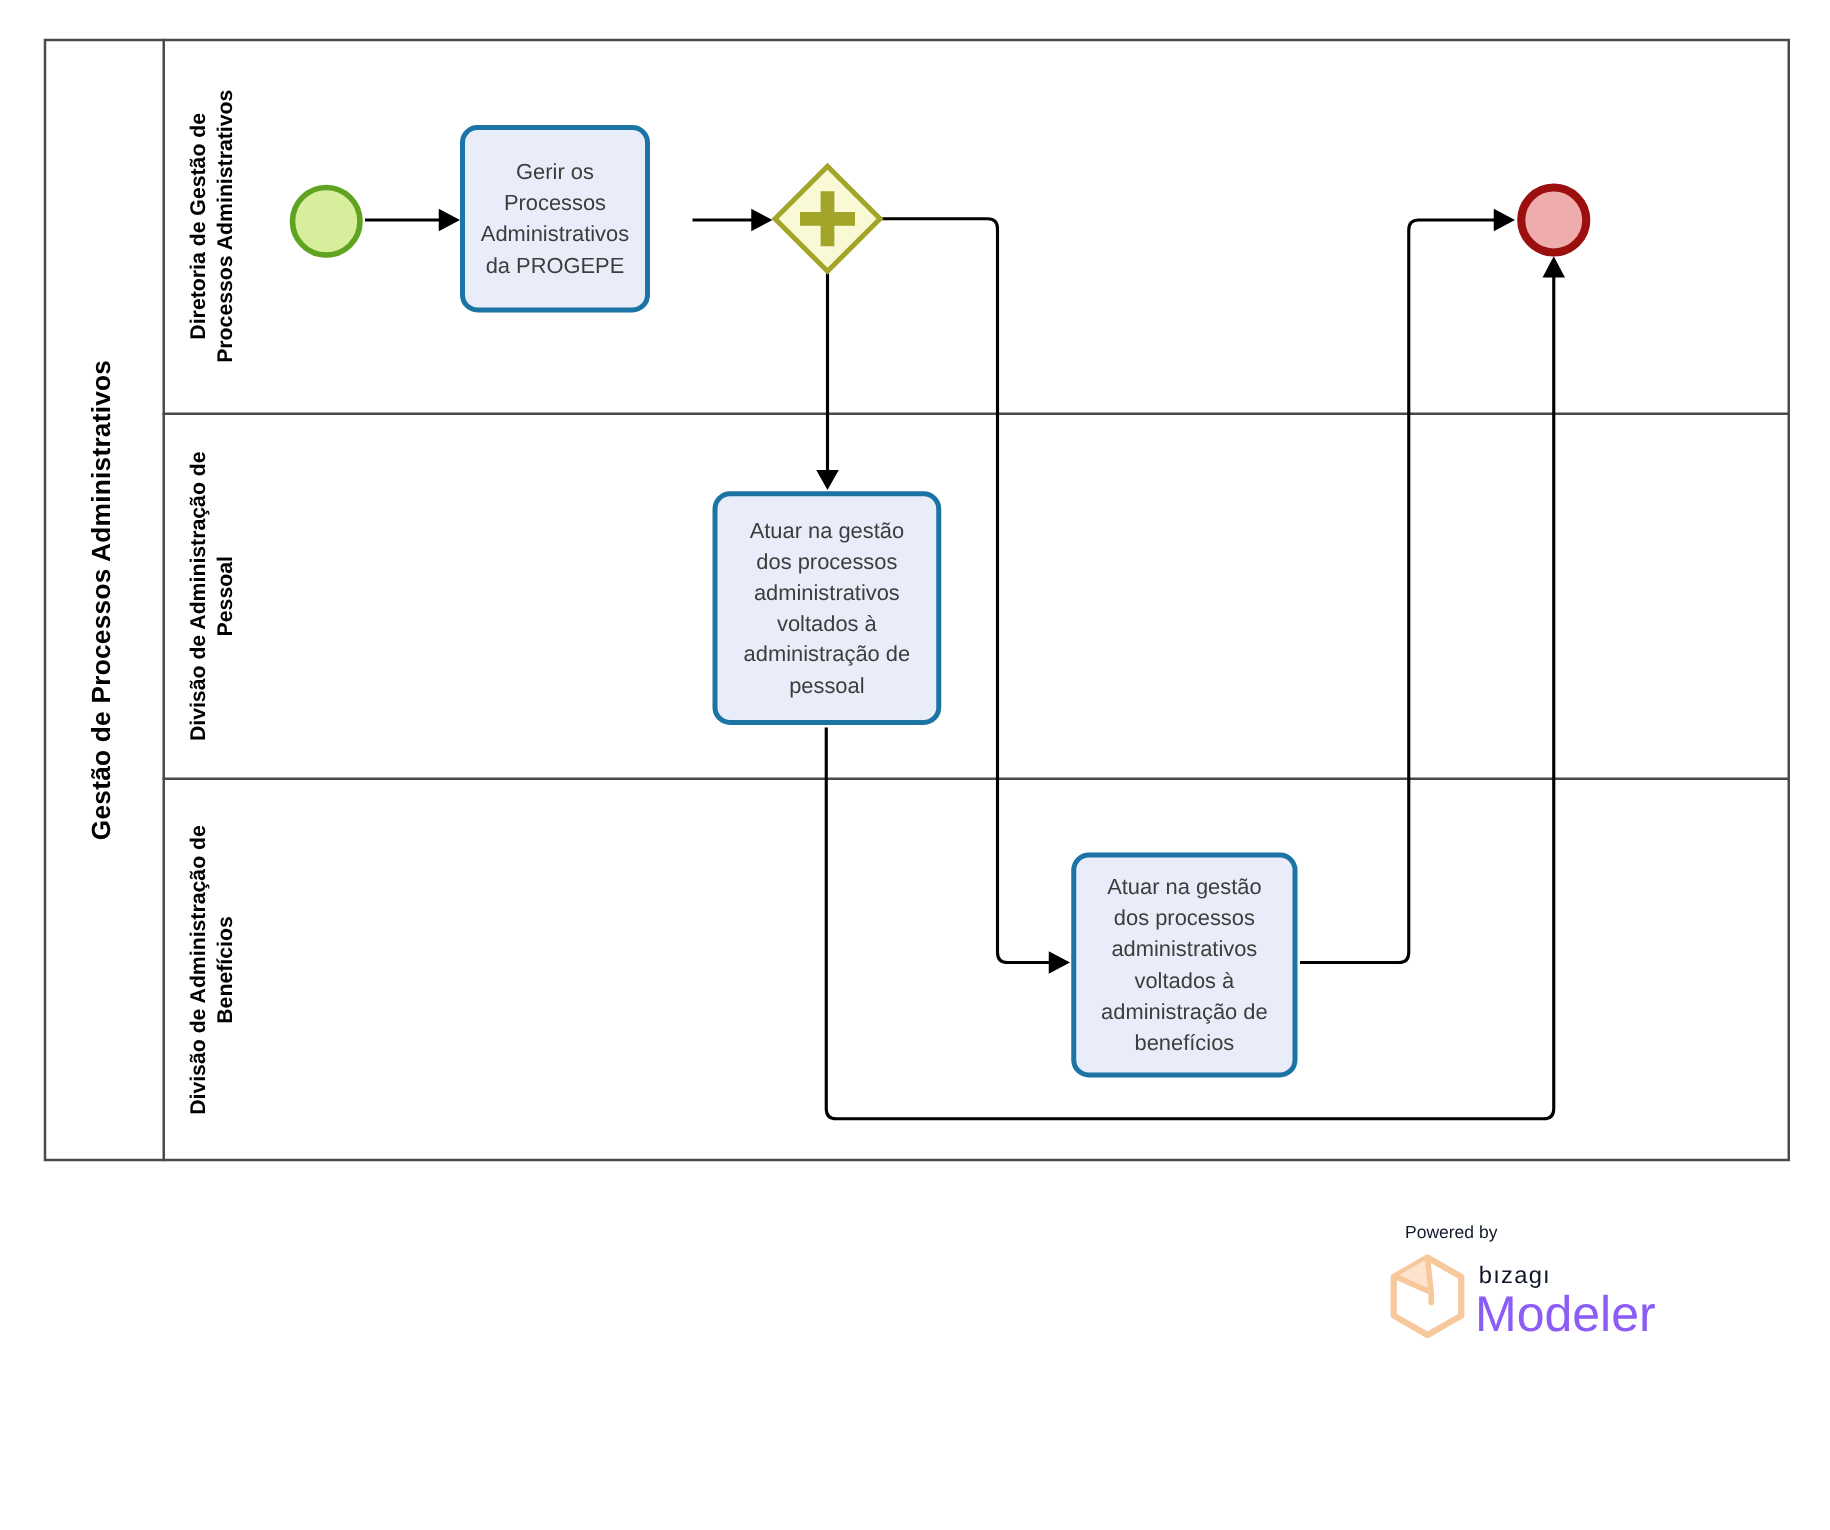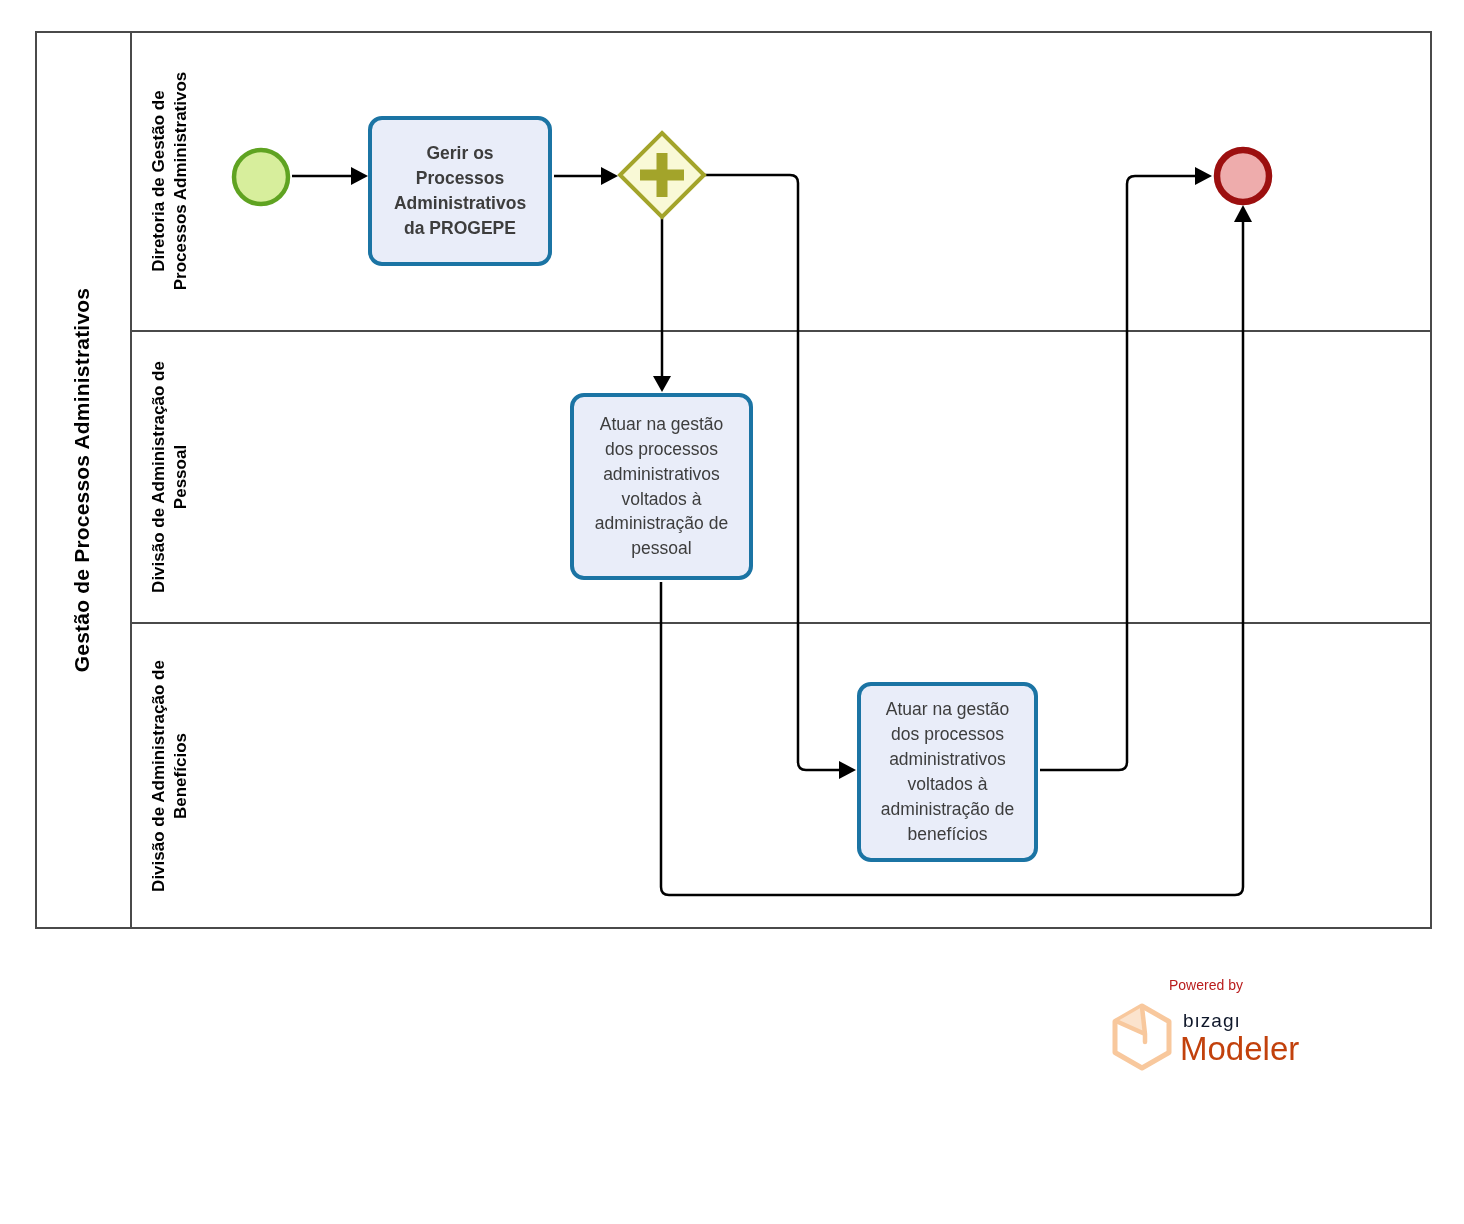--- a/index.html
+++ b/index.html
@@ -63,55 +63,55 @@
     border-radius: 14px;
     display: flex;
     align-items: center;
     justify-content: center;
     text-align: center;
     font-size: 17.5px;
     line-height: 1.42;
     color: #3d3d3d;
     padding: 4px 12px;
   }
-  #task-gerir      { left: 368px; top: 116px; width: 184px; height: 150px; font-weight: bold; }
+  #task-gerir      { left: 368px; top: 100px; width: 152px; height: 150px; }
   #task-pessoal    { left: 570px; top: 393px; width: 183px; height: 187px; }
   #task-beneficios { left: 857px; top: 682px; width: 181px; height: 180px; }
 
   .flow-svg {
     position: absolute;
     left: 0; top: 0;
     width: 1464px; height: 1224px;
     pointer-events: none;
   }
 
   
   .powered-by {
     position: absolute;
-    left: 1169px; top: 977px;
+    left: 1124px; top: 977px;
     font-size: 14px;
-    color: #b91c1c;
+    color: #0f172a;
   }
   .logo-hex {
     position: absolute;
     left: 1110px; top: 1002px;
     width: 64px; height: 70px;
   }
   .bizagi-text {
     position: absolute;
     left: 1183px; top: 1010px;
     font-size: 19px;
     letter-spacing: 1px;
     color: #0f172a;
   }
   .modeler-text {
     position: absolute;
     left: 1180px; top: 1030px;
-    font-size: 33px;
-    color: #c2410c;
+    font-size: 40px;
+    color: #8b5cf6;
   }
 </style>
 </head>
 <body>
 
 <div class="canvas">
 
   <div class="pool-frame"></div>
   <div class="pool-title-divider"></div>
   <div class="lane-divider" id="lane-divider-1"></div>

